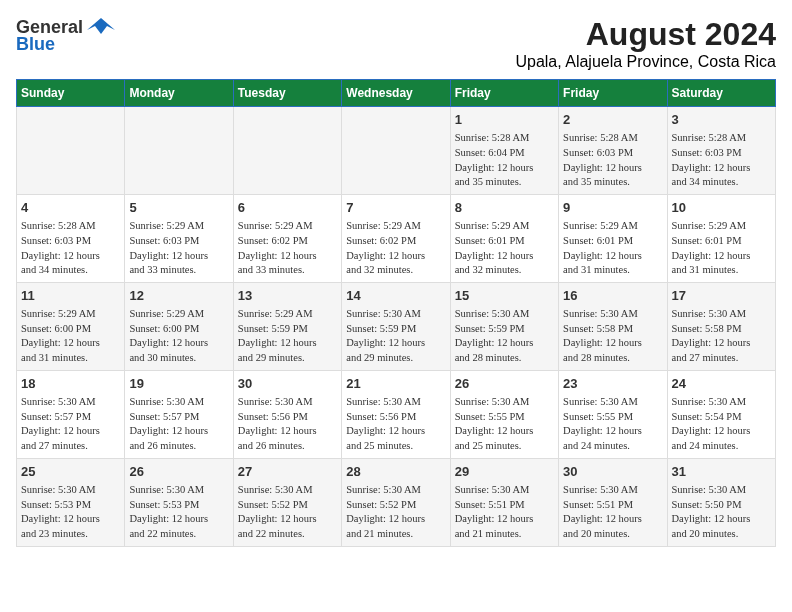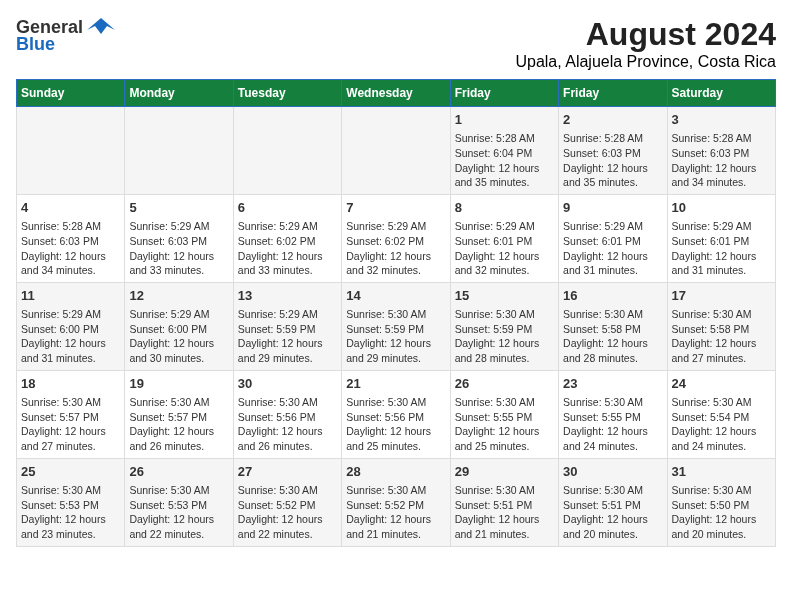--- a/index.html
+++ b/index.html
@@ -73,20 +73,21 @@
     }
     .day-number {
       font-weight: bold;
       font-size: 13px;
       display: block;
       margin-bottom: 2px;
     }
     .day-detail {
       font-size: 10.5px;
       color: #333;
+      font-family: Liberation Serif, serif;
     }
   </style>
 </head>
 <body>
 
 <div class="header-area">
   <div class="logo">
     <div class="logo-row">
       <span style="font-size:18px;font-weight:bold;color:#333;">General</span>
       <svg width="28" height="22" viewBox="0 0 28 22">

